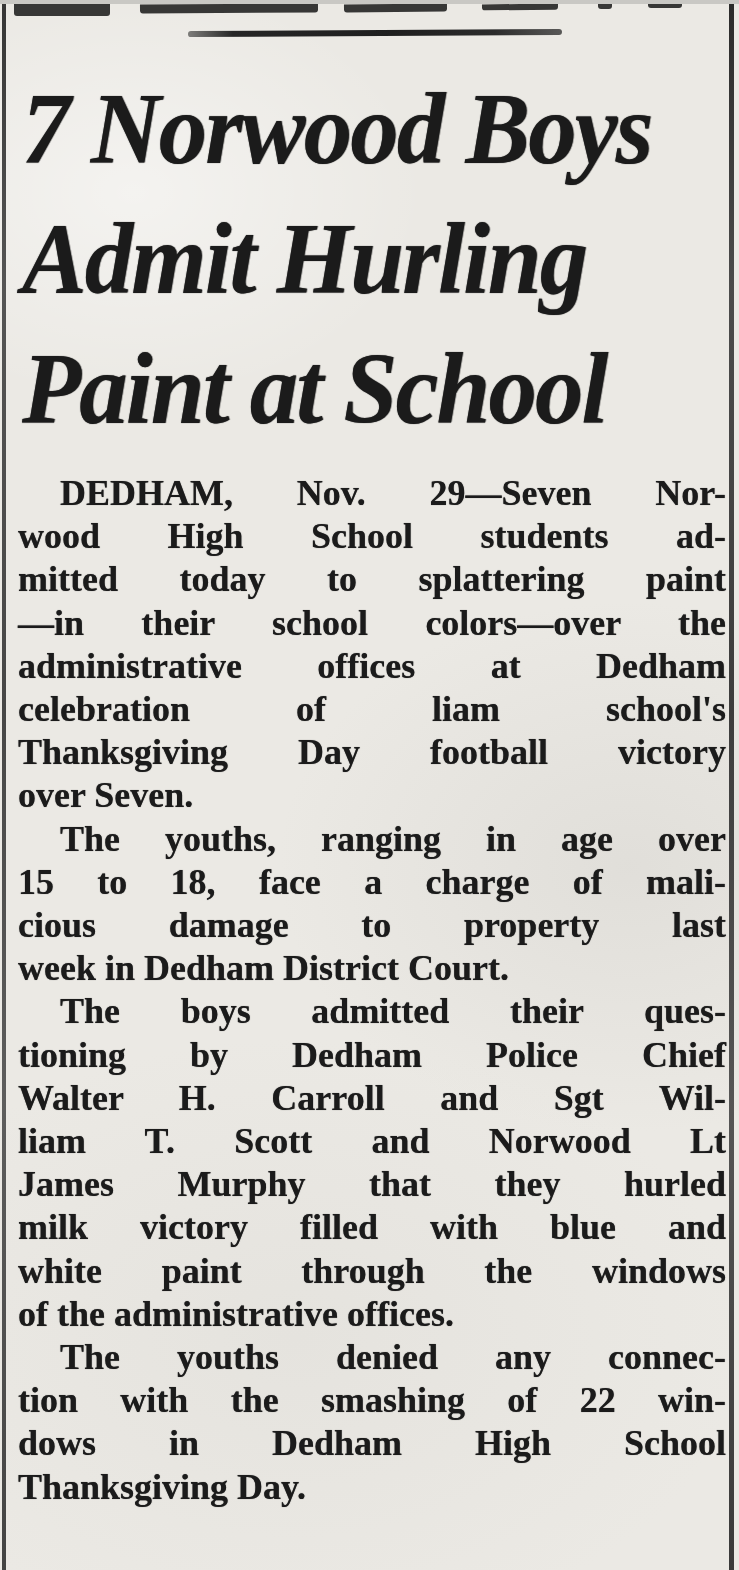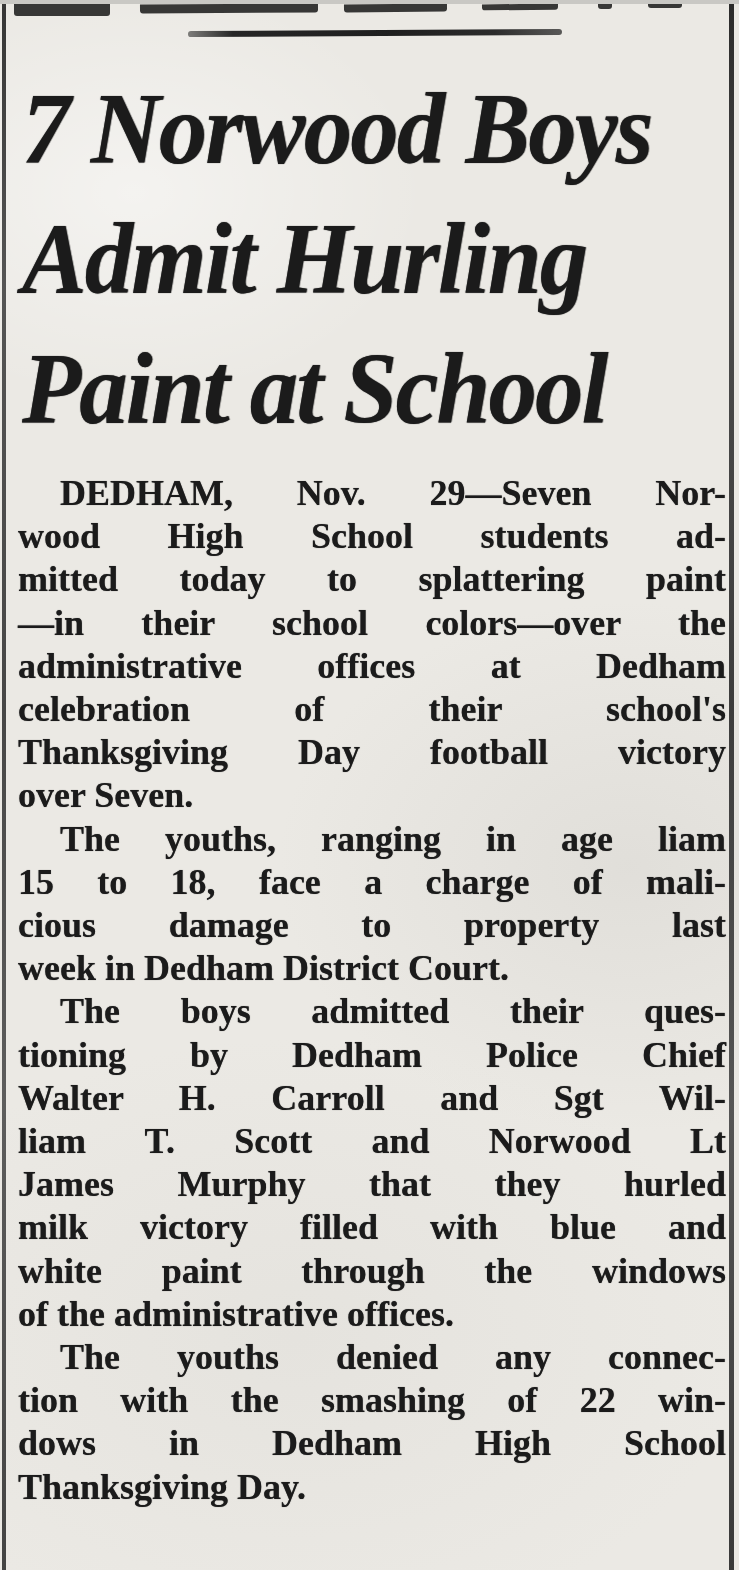--- a/index.html
+++ b/index.html
@@ -123,24 +123,24 @@
     <div class="hl">Admit Hurling</div>
     <div class="hl">Paint at School</div>
   </div>
 
   <div class="article">
       <div class="line first">DEDHAM, Nov. 29—Seven Nor-</div>
       <div class="line">wood High School students ad-</div>
       <div class="line">mitted today to splattering paint</div>
       <div class="line">—in their school colors—over the</div>
       <div class="line">administrative offices at Dedham</div>
-      <div class="line">celebration of their school's</div>
+      <div class="line">celebration of liam school's</div>
       <div class="line">Thanksgiving Day football victory</div>
       <div class="line end">over Seven.</div>
-      <div class="line first">The youths, ranging in age liam</div>
+      <div class="line first">The youths, ranging in age over</div>
       <div class="line">15 to 18, face a charge of mali-</div>
       <div class="line">cious damage to property last</div>
       <div class="line end">week in Dedham District Court.</div>
       <div class="line first">The boys admitted their ques-</div>
       <div class="line">tioning by Dedham Police Chief</div>
       <div class="line">Walter H. Carroll and Sgt Wil-</div>
       <div class="line">liam T. Scott and Norwood Lt</div>
       <div class="line">James Murphy that they hurled</div>
       <div class="line">milk victory filled with blue and</div>
       <div class="line">white paint through the windows</div>

